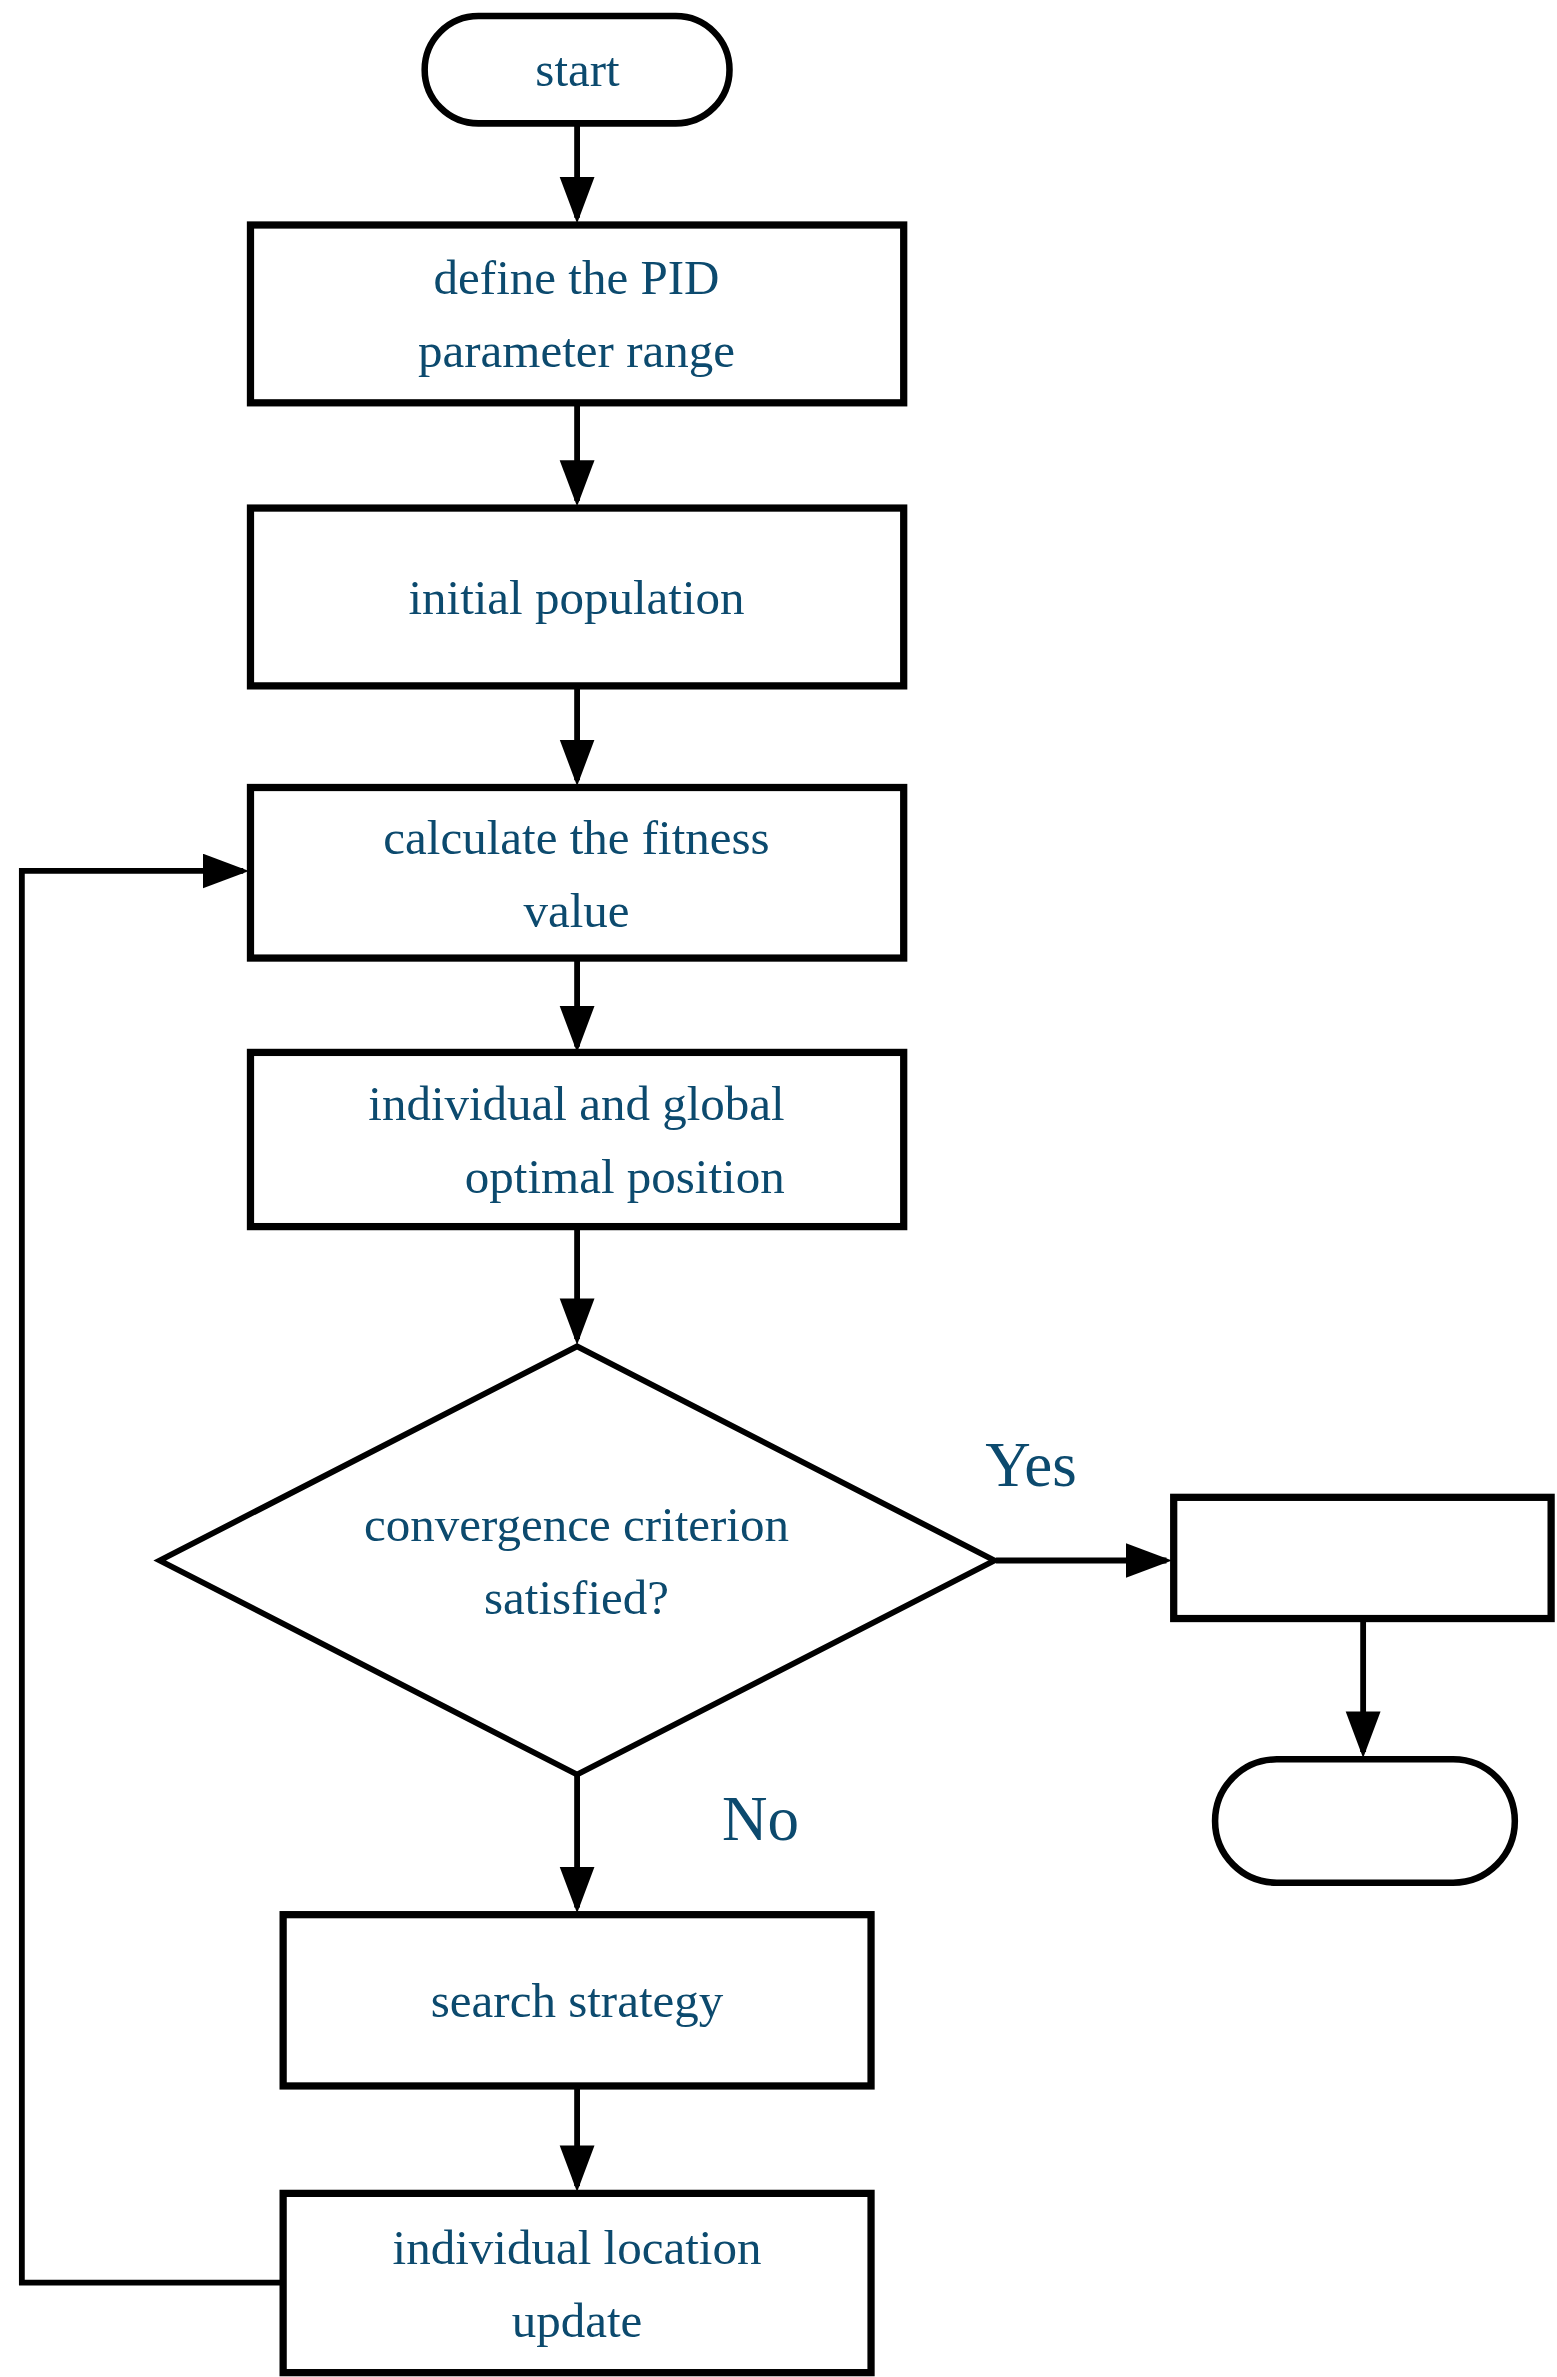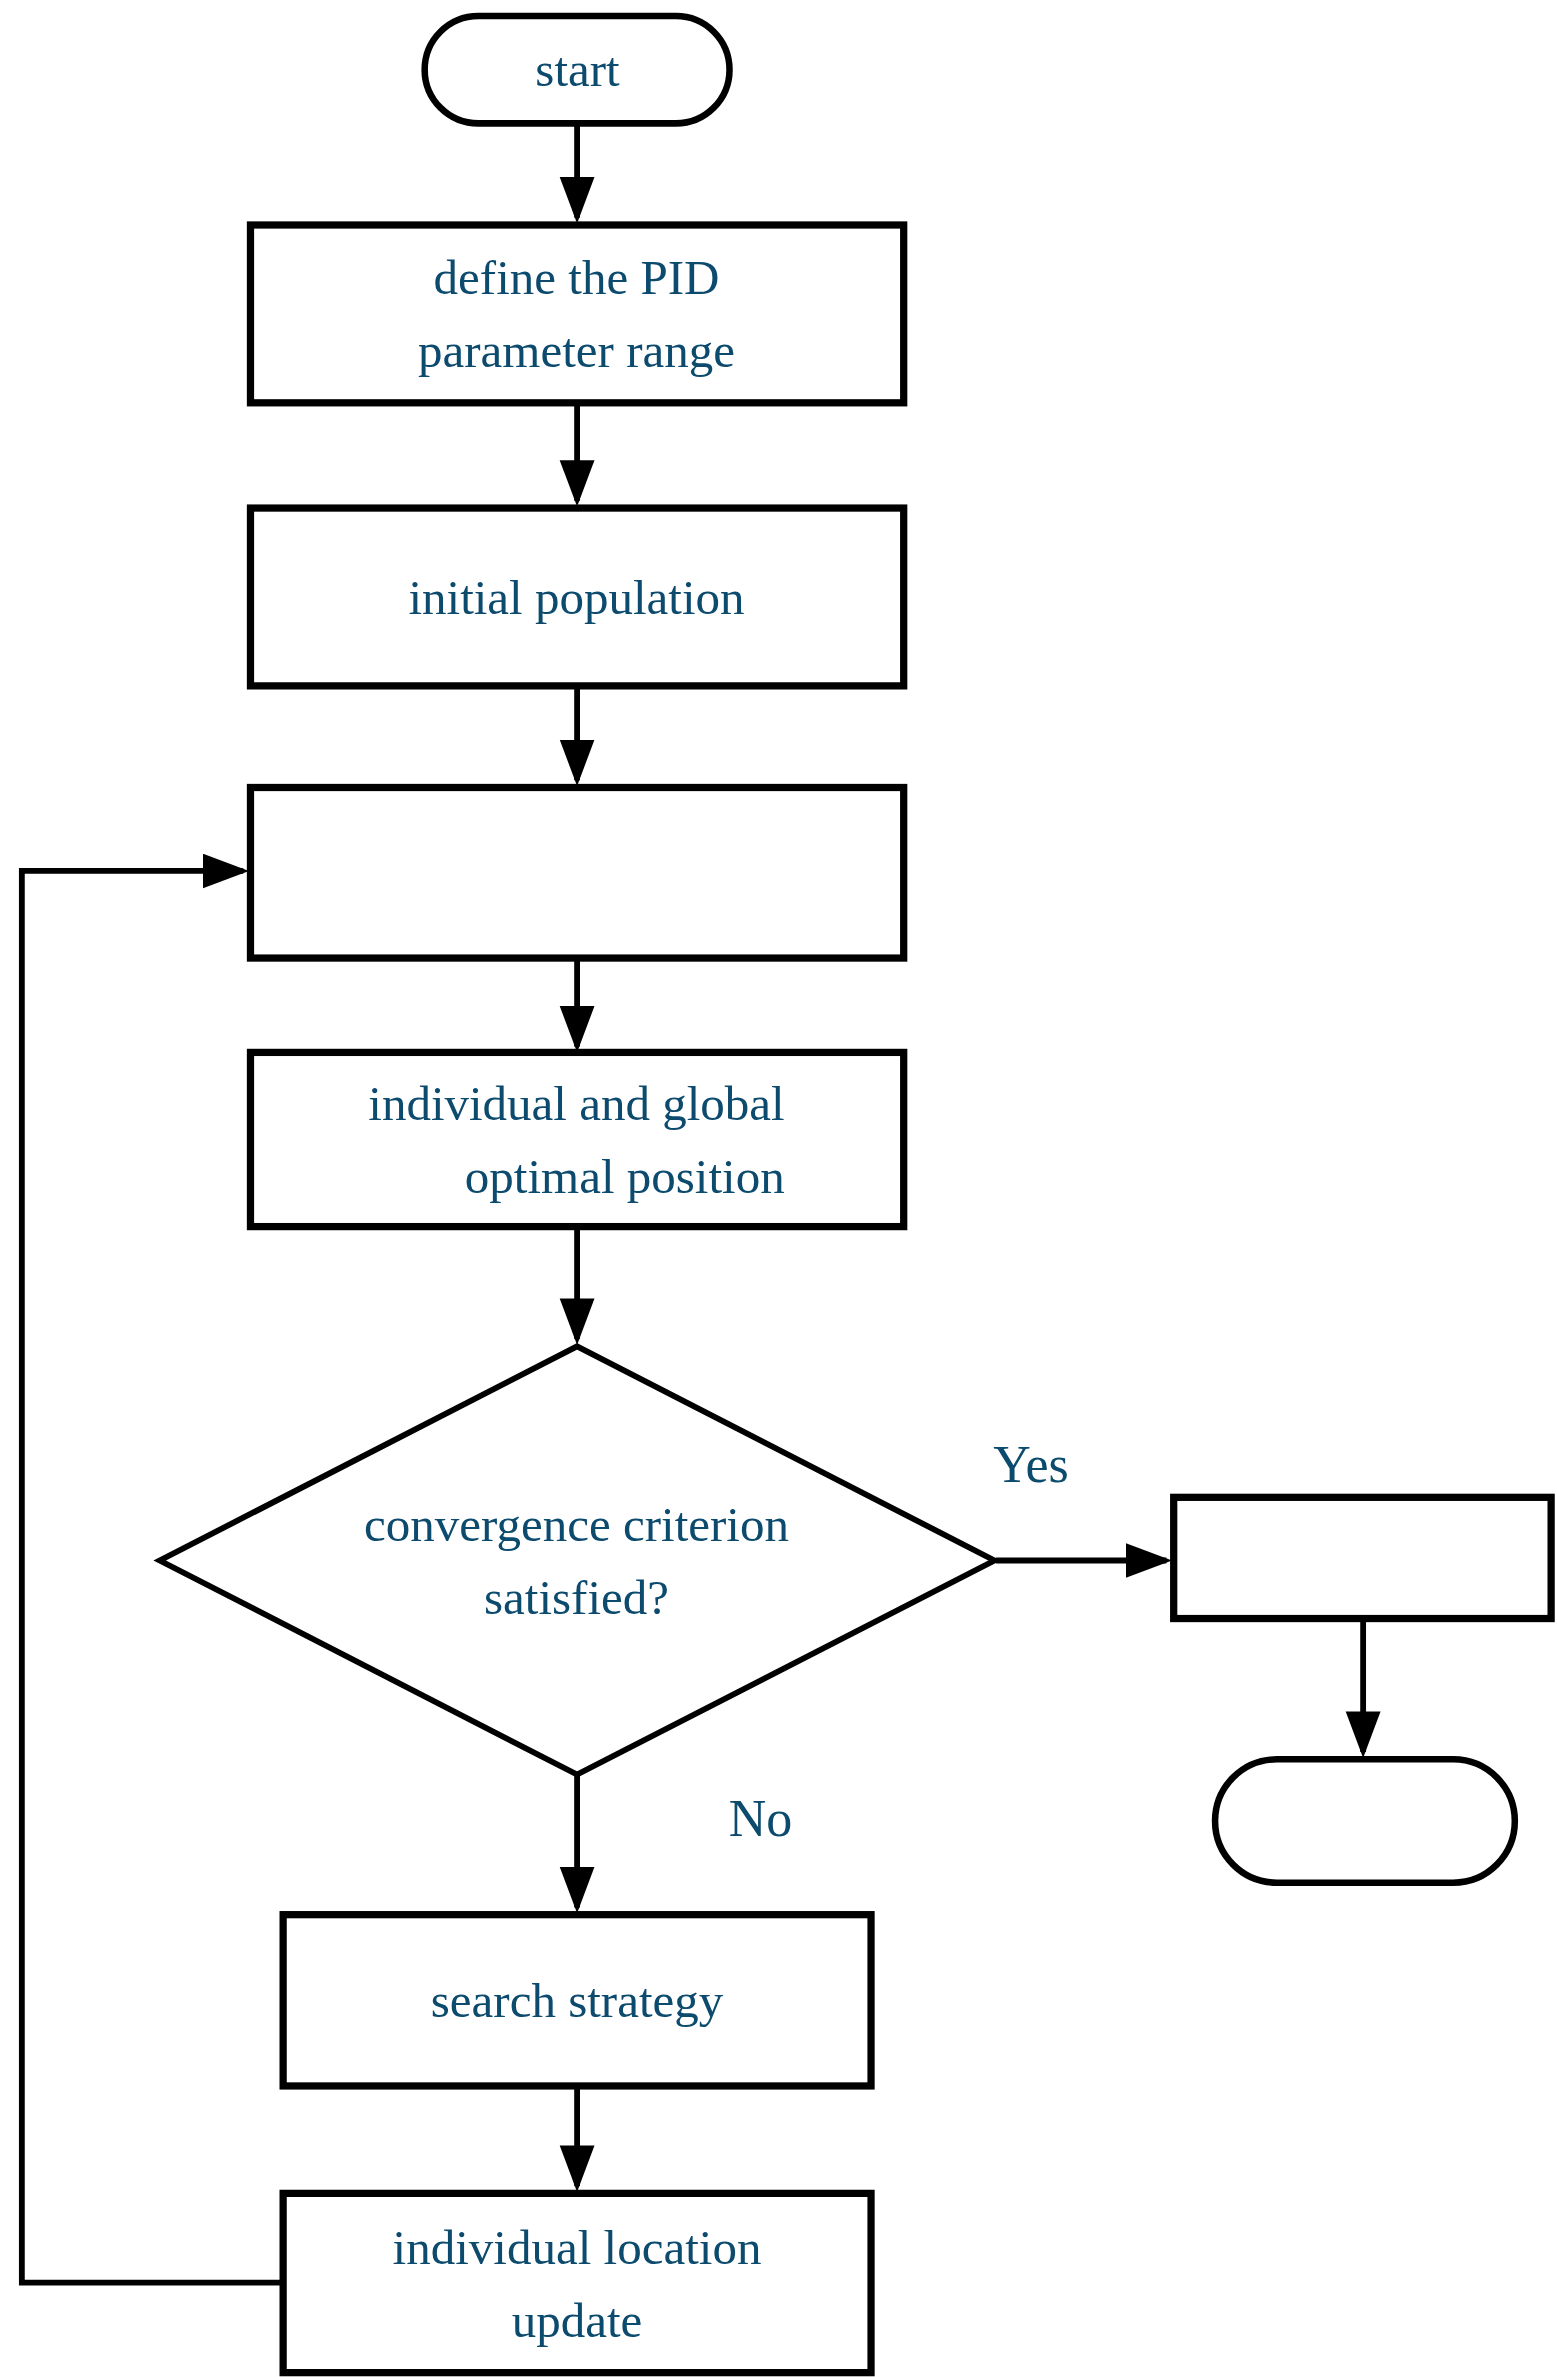--- a/index.html
+++ b/index.html
@@ -19,21 +19,21 @@
     align-items: center;
     justify-content: center;
     text-align: center;
     white-space: pre-line;
     font-size: 49px;
     line-height: 73px;
     color: #0c4a6e;
     pointer-events: none;
   }
   .edge-label {
-    font-size: 52px;
+    font-size: 63px;
     line-height: 58px;
     white-space: nowrap;
   }
 </style>
 </head>
 <body>
 
 <div class="canvas">
 
   <svg class="wires" width="1557" height="2377" viewBox="0 0 2145 3275">
@@ -63,20 +63,22 @@
     <line x1="1878" y1="2232" x2="1878" y2="2414" stroke="#000000" stroke-width="8" marker-end="url(#arrow)"></line>
     <line x1="795" y1="2447" x2="795" y2="2628" stroke="#000000" stroke-width="8" marker-end="url(#arrow)"></line>
     <line x1="795" y1="2876" x2="795" y2="3012" stroke="#000000" stroke-width="8" marker-end="url(#arrow)"></line>
     <polyline points="390,3145 30,3145 30,1200 335,1200" fill="none" stroke="#000000" stroke-width="8" stroke-linejoin="miter" marker-end="url(#arrow)"></polyline>
   </svg>
 
   <div class="label" style="left:425px; top:16px;  width:305px; height:107px;">start</div>
   <div class="label" style="left:250px; top:225px; width:653px; height:178px;">define the PID
 parameter range</div>
   <div class="label" style="left:250px; top:508px; width:653px; height:178px;">initial population</div>
+  <div class="label" style="left:250px; top:788px; width:653px; height:171px;">calculate the fitness
+value</div>
   <div class="label" style="left:250px; top:1053px; width:653px; height:174px;text-align:right;">individual and global
 optimal position</div>
   <div class="label" style="left:250px; top:1452px; width:653px; height:218px;">convergence criterion
 satisfied?</div>
   <div class="label" style="left:283px; top:1915px; width:588px; height:171px;">search strategy</div>
   <div class="label" style="left:283px; top:2194px; width:588px; height:179px;">individual location
 update</div>
 
   <div class="label edge-label" style="left:973px; top:1432px; width:116px; height:65px;">Yes</div>
   <div class="label edge-label" style="left:697px; top:1786px; width:127px; height:65px;">No</div>

